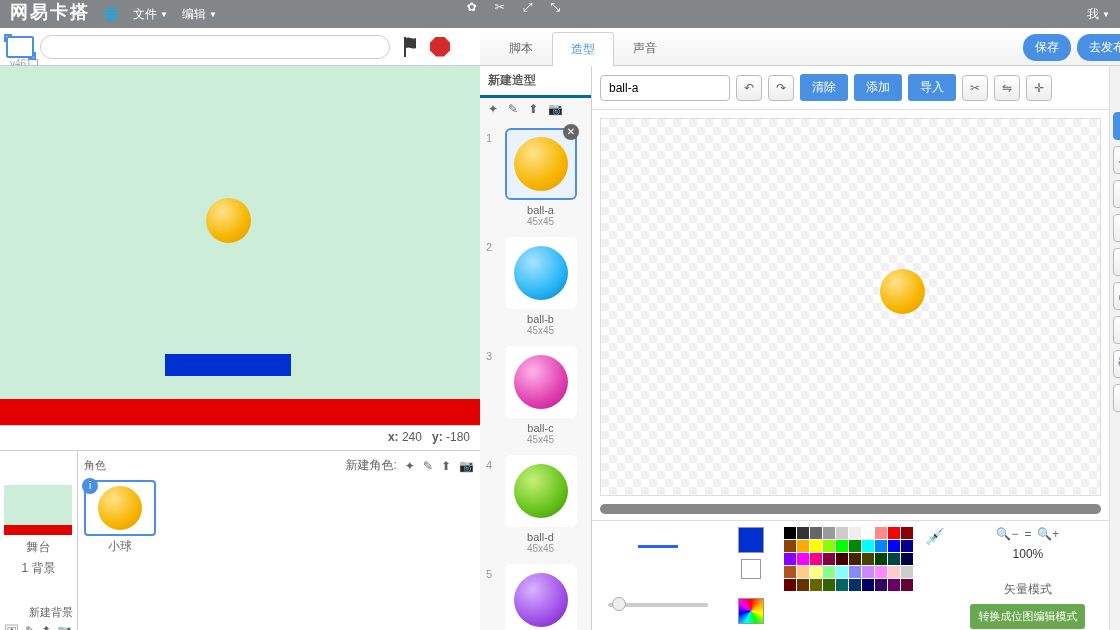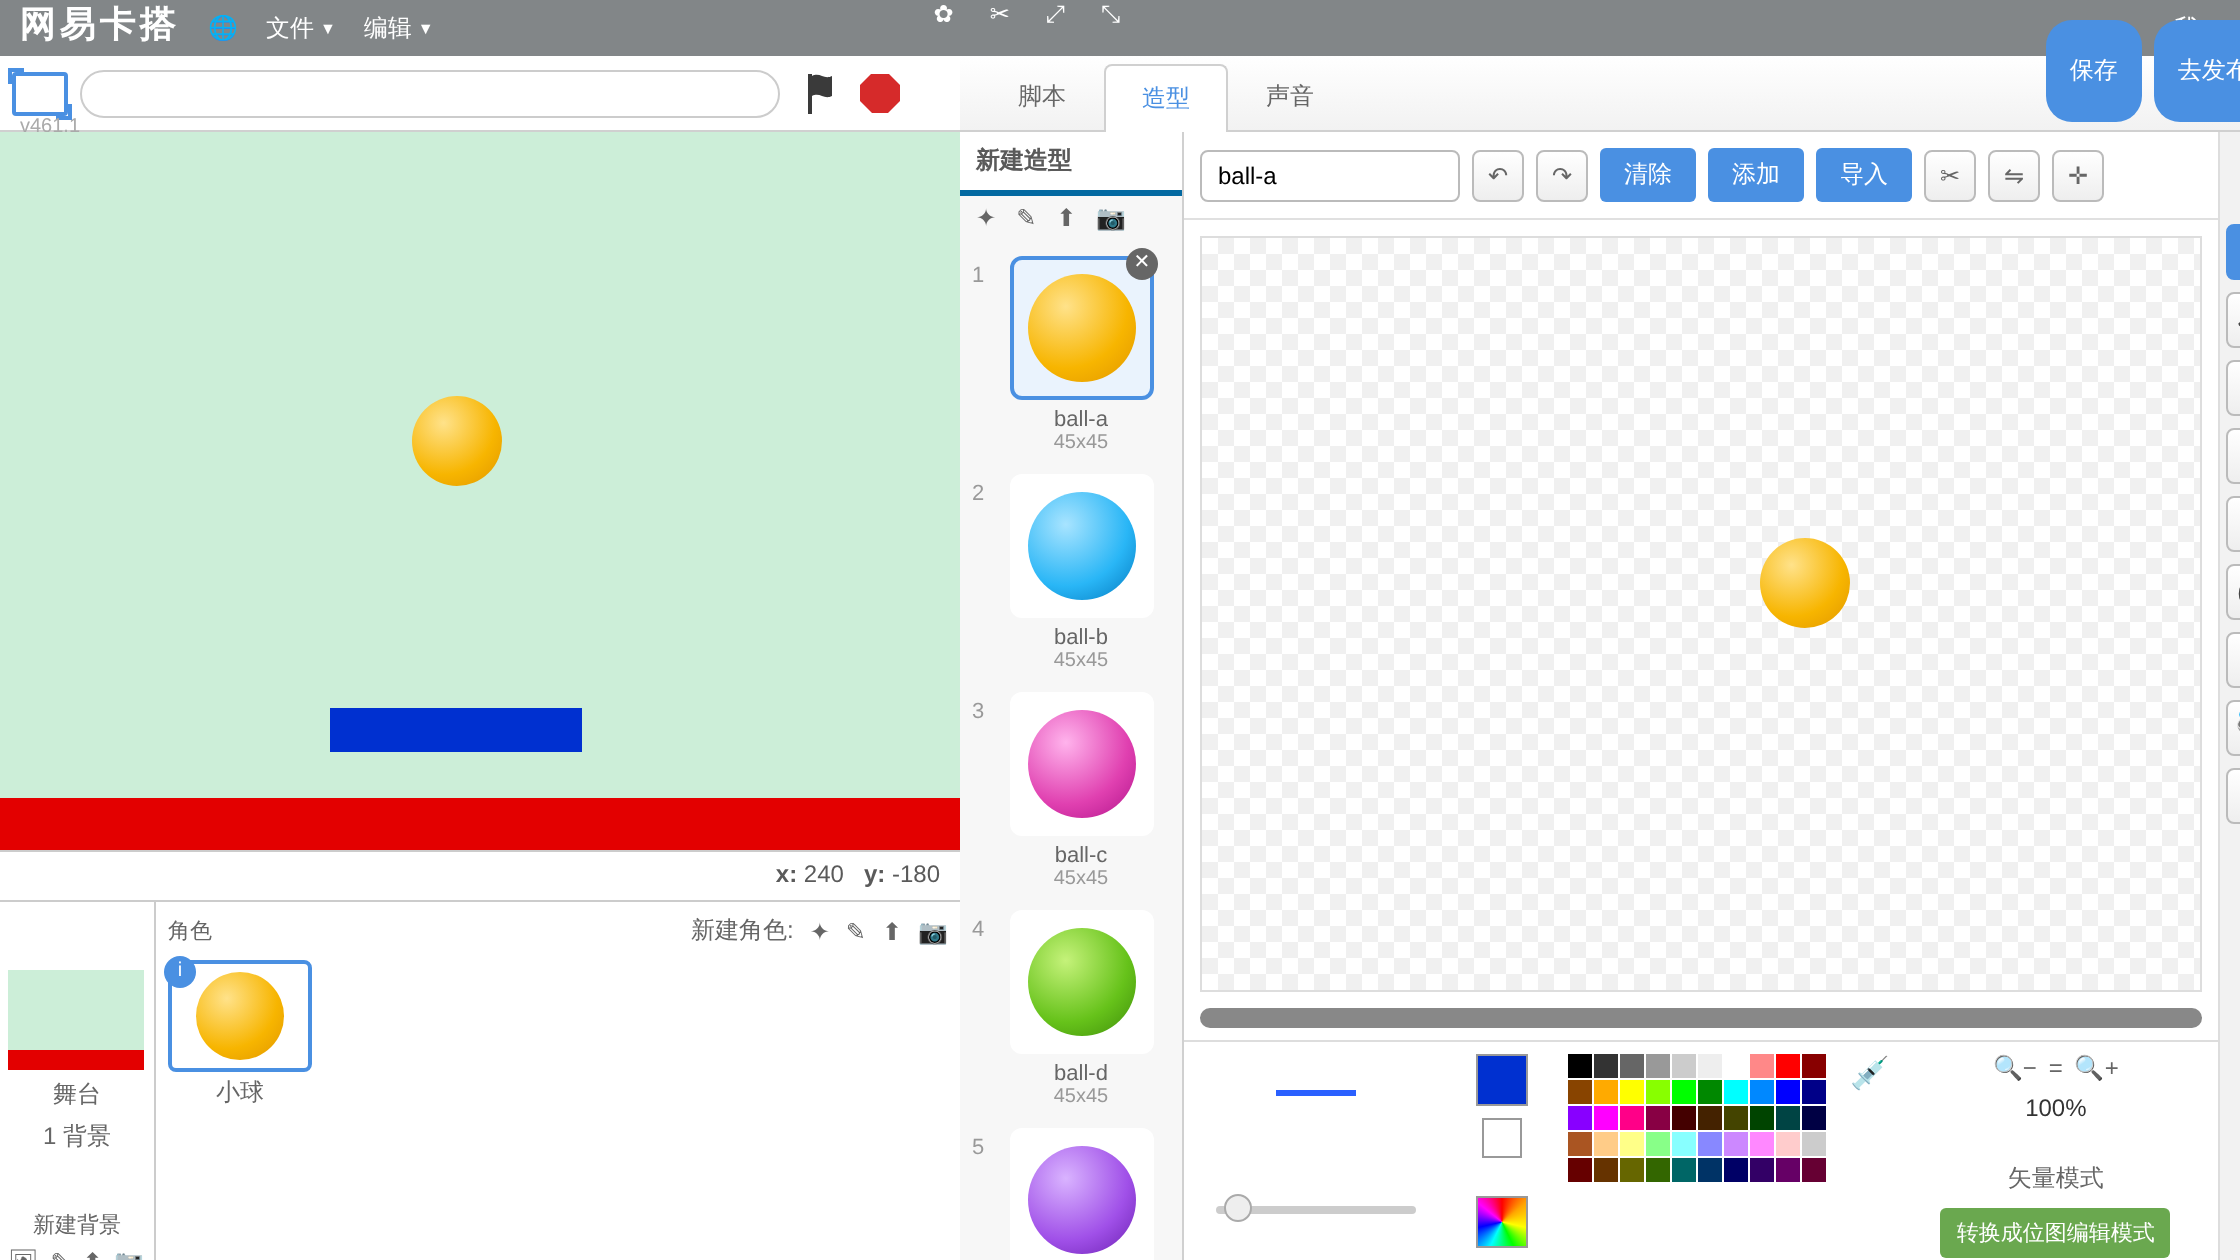--- a/index.html
+++ b/index.html
@@ -33,21 +33,21 @@
 .paddle-stage{position:absolute;left:165px;top:288px;width:126px;height:22px;background:#0030d0}
 .redbar{position:absolute;left:0;bottom:0;width:100%;height:26px;background:#e30000}
 .coords{height:24px;text-align:right;padding:4px 10px;color:#5a5a5a}
 .coords b{font-weight:bold}
 
 .sprite-panel{display:flex;border-top:1px solid #ccc}
 .stage-thumb-col{width:78px;border-right:1px solid #ccc;padding:4px;text-align:center}
 .stage-thumb{width:68px;height:50px;background:#cceed8;position:relative;margin-top:30px}
 .stage-thumb .rb{position:absolute;left:0;bottom:0;width:100%;height:10px;background:#e30000}
 .tlabel{margin-top:4px;color:#666}
-.newbg{margin-top:28px;color:#666;text-align:center;font-size:11px}
+.newbg{margin-top:28px;color:#666;text-align:right;font-size:11px}
 .bg-icons{display:flex;gap:6px;margin-top:4px;color:#666}
 
 .sprites-col{flex:1;padding:6px}
 .sprites-head{display:flex;align-items:center;margin-bottom:6px}
 .sprites-head .lbl{color:#666;font-size:11px}
 .sprites-head .new{margin-left:auto;color:#666;display:flex;align-items:center;gap:8px}
 .sprite-list{display:flex;gap:10px}
 .sprite-item{width:72px;text-align:center}
 .sprite-thumb{width:72px;height:56px;border:2px solid transparent;border-radius:4px;display:flex;align-items:center;justify-content:center;position:relative;background:#fff}
 .sprite-item.sel .sprite-thumb{border-color:#4a90e2}
@@ -55,21 +55,21 @@
 .sprite-item .paddle{width:60px;height:12px;background:#0030d0}
 .info-i{position:absolute;top:-4px;left:-4px;width:16px;height:16px;border-radius:50%;background:#4a90e2;color:#fff;font-size:10px;line-height:16px}
 .sprite-name{margin-top:2px;color:#666}
 
 
 .right-area{position:absolute;left:480px;top:28px;right:0;bottom:0;display:flex}
 .tabsbar{height:38px;border-bottom:1px solid #d0d0d0;display:flex;align-items:flex-end;padding-left:10px;background:linear-gradient(#fff,#f2f2f2);gap:0}
 .tab{padding:8px 18px;color:#666;border:1px solid transparent;border-bottom:none;cursor:pointer;background:transparent}
 .tab.active{color:#4a90e2;border-color:#d0d0d0;background:#fff;border-radius:4px 4px 0 0;position:relative;top:1px}
 .tabsbar .actions{margin-left:auto;display:flex;gap:6px;padding:4px 8px}
-.bluebtn{background:#4a90e2;color:#fff;border:none;border-radius:13px;padding:17px 12px;cursor:pointer}
+.bluebtn{background:#4a90e2;color:#fff;border:none;border-radius:13px;padding:5px 12px;cursor:pointer}
 
 .mid-col{width:112px;border-right:1px solid #d0d0d0;background:#f7f7f7;display:flex;flex-direction:column}
 .mid-head{padding:6px 8px;font-weight:bold;color:#5a5a5a;background:#fff;border-bottom:3px solid #0369a1}
 .mid-icons{display:flex;gap:10px;padding:4px 8px;color:#666}
 .cos-list{flex:1;overflow:auto;padding:4px}
 .cos-item{position:relative;margin:4px 6px 10px 16px;text-align:center}
 .cos-num{position:absolute;left:-14px;top:4px;color:#999;font-size:11px}
 .cos-thumb{width:72px;height:72px;border:2px solid transparent;border-radius:6px;display:flex;align-items:center;justify-content:center;background:#fff;margin:0 auto}
 .cos-item.sel .cos-thumb{border-color:#4a90e2;background:#eaf3fd}
 .cos-close{position:absolute;top:-4px;right:2px;width:16px;height:16px;border-radius:50%;background:#666;color:#fff;font-size:10px;line-height:16px;display:none}

